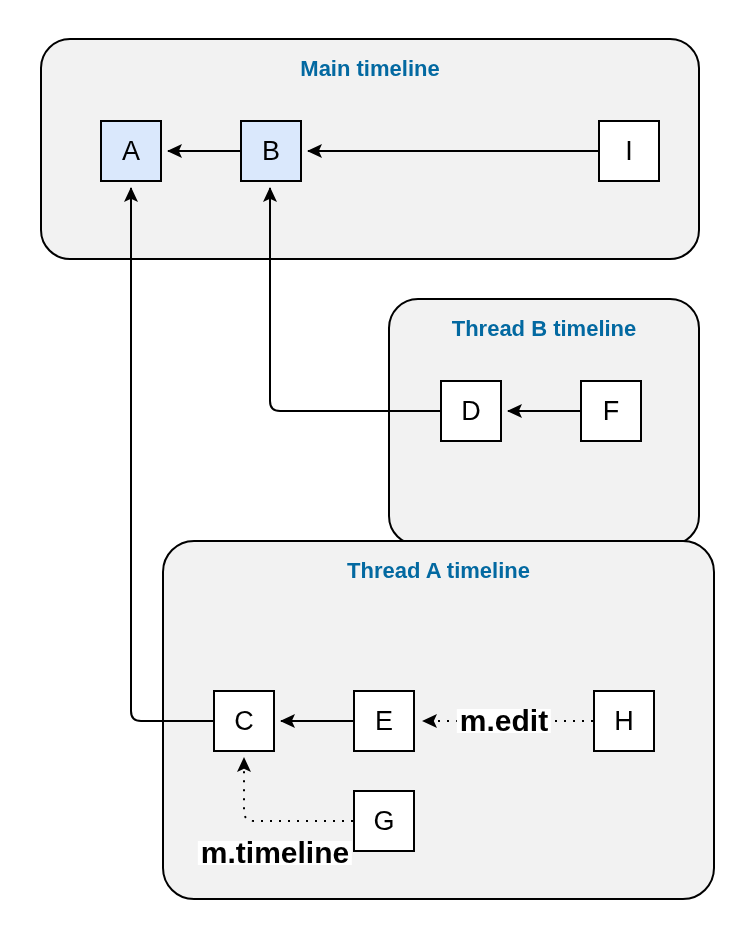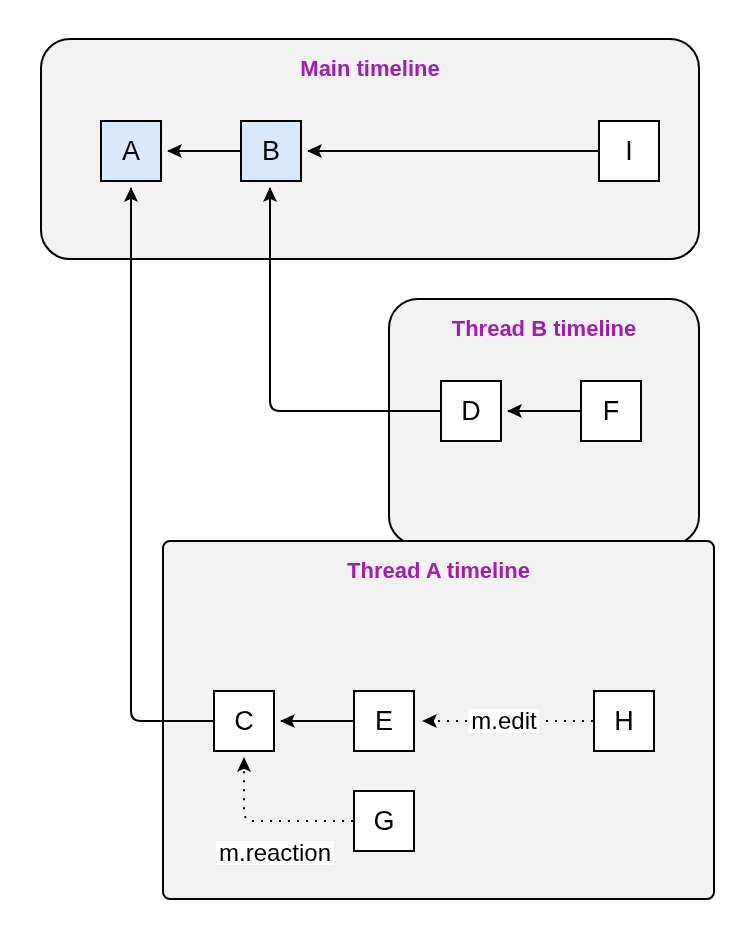--- a/index.html
+++ b/index.html
@@ -12,27 +12,27 @@
   .container {
     position: absolute;
     background: #f2f2f2;
     border: 2px solid #000000;
     border-radius: 30px;
     box-sizing: border-box;
     z-index: 0;
   }
   #c-main    { left: 40px;  top: 38px;  width: 660px; height: 222px; }
   #c-threadb { left: 388px; top: 298px; width: 312px; height: 248px; }
-  #c-threada { left: 162px; top: 540px; width: 553px; height: 360px; border-radius: 8px; }
+  #c-threada { left: 162px; top: 540px; width: 553px; height: 360px; border-radius: 32px; }
   .container .title {
     display: block;
     text-align: center;
     font-weight: bold;
     font-size: 22px;
-    color: #a21caf;
+    color: #0369a1;
     margin-top: 16px;
   }
   #edges {
     position: absolute; left: 0; top: 0; z-index: 1;
     pointer-events: none;
   }
   .node {
     position: absolute;
     width: 58px; height: 58px;
     border: 2px solid #000000;
@@ -50,25 +50,26 @@
   #n-f { left: 580px; top: 380px; }
   #n-c { left: 213px; top: 690px; }
   #n-e { left: 353px; top: 690px; }
   #n-h { left: 593px; top: 690px; }
   #n-g { left: 353px; top: 790px; }
   .edge-label {
     position: absolute;
     transform: translateX(-50%);
     background: #ffffff;
     color: #000000;
-    font-size: 24px;
+    font-size: 30px;
     line-height: 24px;
     padding: 0 3px;
     white-space: nowrap;
     z-index: 3;
+    font-weight: bold;
   }
   #lbl-medit    { left: 504px; top: 709px; }
   #lbl-mreaction{ left: 275px; top: 841px; }
 </style>
 </head>
 <body>
 
 <div class="container" id="c-main">
   <span class="title">Main timeline</span>
 </div>
@@ -97,21 +98,21 @@
   <line x1="353" y1="721" x2="281" y2="721" stroke="#000" stroke-width="2" marker-end="url(#arrow)"></line>
 
   <path d="M213,721 L141,721 Q131,721 131,711 L131,188" fill="none" stroke="#000" stroke-width="2" marker-end="url(#arrow)"></path>
 
   <line x1="593" y1="721" x2="423" y2="721" stroke="#000" stroke-width="2" stroke-dasharray="2 7" marker-end="url(#arrow)"></line>
 
   <path d="M353,821 L254,821 Q244,821 244,811 L244,758" fill="none" stroke="#000" stroke-width="2" stroke-dasharray="2 7" marker-end="url(#arrow)"></path>
 </svg>
 
 <div class="edge-label" id="lbl-medit">m.edit</div>
-<div class="edge-label" id="lbl-mreaction">m.reaction</div>
+<div class="edge-label" id="lbl-mreaction">m.timeline</div>
 
 <div class="node blue" id="n-a">A</div>
 <div class="node blue" id="n-b">B</div>
 <div class="node" id="n-i">I</div>
 <div class="node" id="n-d">D</div>
 <div class="node" id="n-f">F</div>
 <div class="node" id="n-c">C</div>
 <div class="node" id="n-e">E</div>
 <div class="node" id="n-h">H</div>
 <div class="node" id="n-g">G</div>

